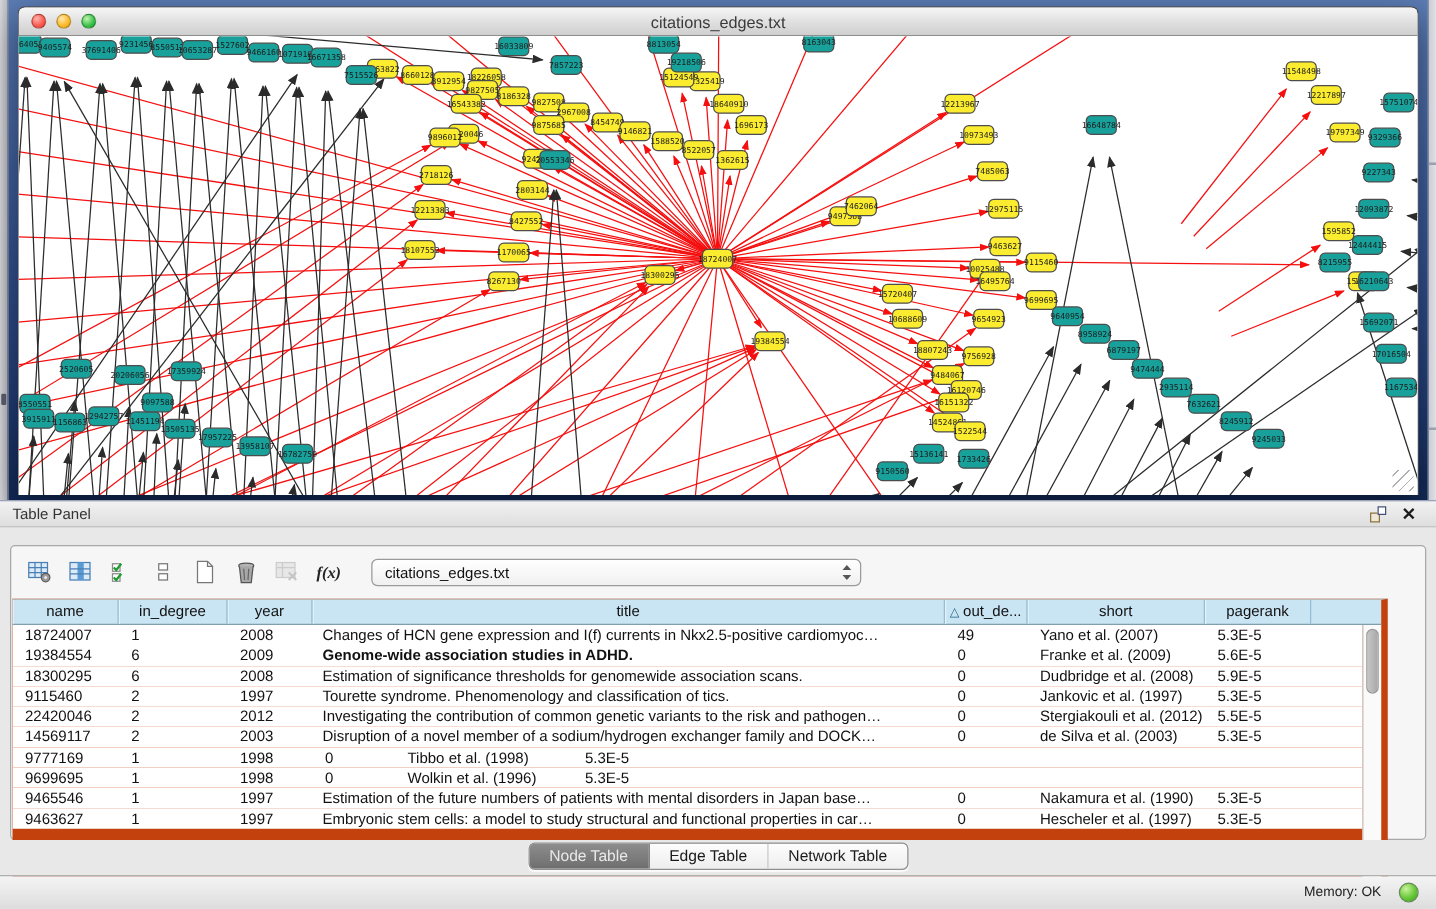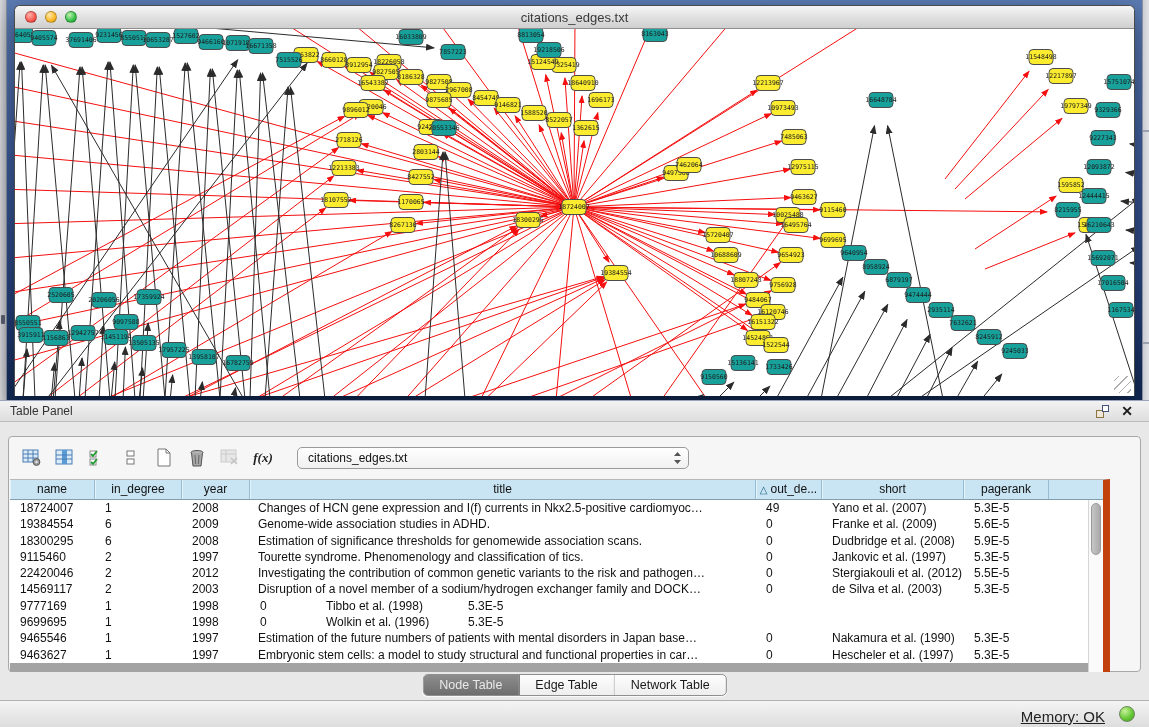--- a/index.html
+++ b/index.html
@@ -45,21 +45,21 @@
   #toolbar { height:42px; display:flex; align-items:center; padding-left:10px;border-radius:14px; }
   .tbtn { width:26px; height:24px; margin-right:7px; display:flex; align-items:center; justify-content:center; cursor:pointer; }
   .tbtn.disabled { opacity:.45; cursor:default; }
   .fx { font-family:"Liberation Serif",serif; font-style:italic; font-weight:bold; font-size:13px; color:#222; }
   #table-select { margin-left:14px; width:392px; height:22px; background:linear-gradient(180deg,#ffffff,#f0f0f0);
     border:1px solid #9a9a9a; border-radius:5px; display:flex; align-items:center; padding:0 6px 0 10px; font-size:12px; color:#111; cursor:pointer; }
   #table-select .val { flex:1; }
   #table-select svg { flex:none; }
 
   
-  #table-area { position:relative; margin-left:1px; width:1100px; height:240px; background:#a3a3a3; border-top:1px solid #b8b8b8; border-right:7px solid #c2410c; }
+  #table-area { position:relative; margin-left:1px; width:1100px; height:240px; background:#c2410c; border-top:1px solid #b8b8b8; border-right:5px solid #c2410c; }
   #thead { display:flex; height:20px; background:#c9e4f3; border-bottom:1px solid #7f9fae; }
   .th { font-size:12px; color:#111; text-align:center; line-height:19px; border-right:1px solid #98bdd2; box-shadow:inset 1px 0 0 #e4f2fa; overflow:hidden; white-space:nowrap; cursor:pointer; }
   .th .tri { color:#1c5f80; font-size:10px; margin-right:3px; }
   #tbody { position:absolute; left:0; top:20px; right:15px; bottom:0; overflow:hidden; }
   .tr { display:flex; height:16.3px; background:#fff; }
   .td { font-size:12px; color:#111; line-height:16px; white-space:nowrap; overflow:hidden; padding-left:10px; }
   .td.c3 { padding-left:8px; }
   #vscroll { position:absolute; right:0; top:20px; bottom:0; width:15px; background:#fafafa; border-left:1px solid #d5d5d5; }
   #vthumb { position:absolute; left:2px; top:3px; width:10px; height:52px; border-radius:6px;
     background:linear-gradient(90deg,#c6c6c6,#a9a9a9); border:1px solid #9a9a9a; cursor:pointer; }
@@ -68,21 +68,21 @@
   #tabs-row { position:absolute; left:0; top:672px; width:1149px; height:28px; background:#e8e8e8; }
   #tab-group { position:absolute; left:50%; transform:translateX(-50%); top:2px; display:flex; height:22px;
     border:1px solid #8f8f8f; border-radius:5px; overflow:hidden; background:linear-gradient(180deg,#fdfdfd,#eeeeee); box-shadow:0 1px 1px rgba(255,255,255,.8); }
   .tab { padding:0 16px; font-size:12.5px; line-height:21px; color:#1a1a1a; cursor:pointer; border-right:1px solid #c9c9c9; }
   .tab:last-child { border-right:none; }
   .tab.active { background:linear-gradient(180deg,#8d8d8d,#6e6e6e); color:#e9e9e9; border-right:1px solid #6a6a6a; }
 
   
   #status-bar { position:absolute; left:0; top:700px; width:1149px; height:27px;
     background:linear-gradient(180deg,#f4f4f4,#dddddd); border-top:1px solid #b0b0b0; }
-  #status-bar .mem { position:absolute; right:44px; top:7px; font-size:15px; color:#222;text-decoration:underline; }
+  #status-bar .mem { position:absolute; right:44px; top:7px; font-size:11px; color:#222; }
   #mem-dot { position:absolute; right:14px; top:5px; width:16px; height:16px; border-radius:50%;
     background:radial-gradient(circle at 35% 30%,#c9f29a,#67c838 55%,#3f9e1e); border:1px solid #6a8a5a; }
 </style>
 </head>
 <body>
 
 <div id="desktop">
   <div id="left-strip">
       <div class="handle"></div>
     </div>
@@ -821,21 +821,21 @@
             <div class="td c2" style="width: 68px;">2008</div>
             <div class="td c3" style="width: 506px;">Changes of HCN gene expression and I(f) currents in Nkx2.5-positive cardiomyoc…</div>
             <div class="td c4" style="width: 66px;">49</div>
             <div class="td c5" style="width: 142px;">Yano et al. (2007)</div>
             <div class="td c6" style="width: 85px;">5.3E-5</div>
           </div>
           <div class="tr">
             <div class="td c0" style="width: 85px;">19384554</div>
             <div class="td c1" style="width: 87px;">6</div>
             <div class="td c2" style="width: 68px;">2009</div>
-            <div class="td c3" style="width: 506px;">Genome-wide association studies in ADHD.</div>
+            <div class="td c3" style="width: 506px; font-weight: bold;">Genome-wide association studies in ADHD.</div>
             <div class="td c4" style="width: 66px;">0</div>
             <div class="td c5" style="width: 142px;">Franke et al. (2009)</div>
             <div class="td c6" style="width: 85px;">5.6E-5</div>
           </div>
           <div class="tr">
             <div class="td c0" style="width: 85px;">18300295</div>
             <div class="td c1" style="width: 87px;">6</div>
             <div class="td c2" style="width: 68px;">2008</div>
             <div class="td c3" style="width: 506px;">Estimation of significance thresholds for genomewide association scans.</div>
             <div class="td c4" style="width: 66px;">0</div>

